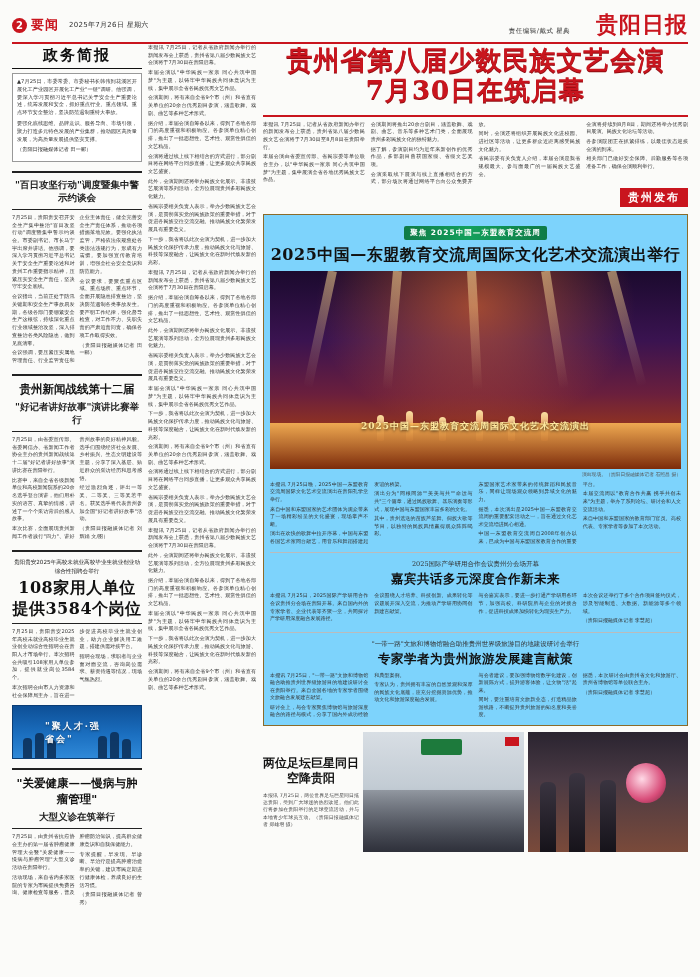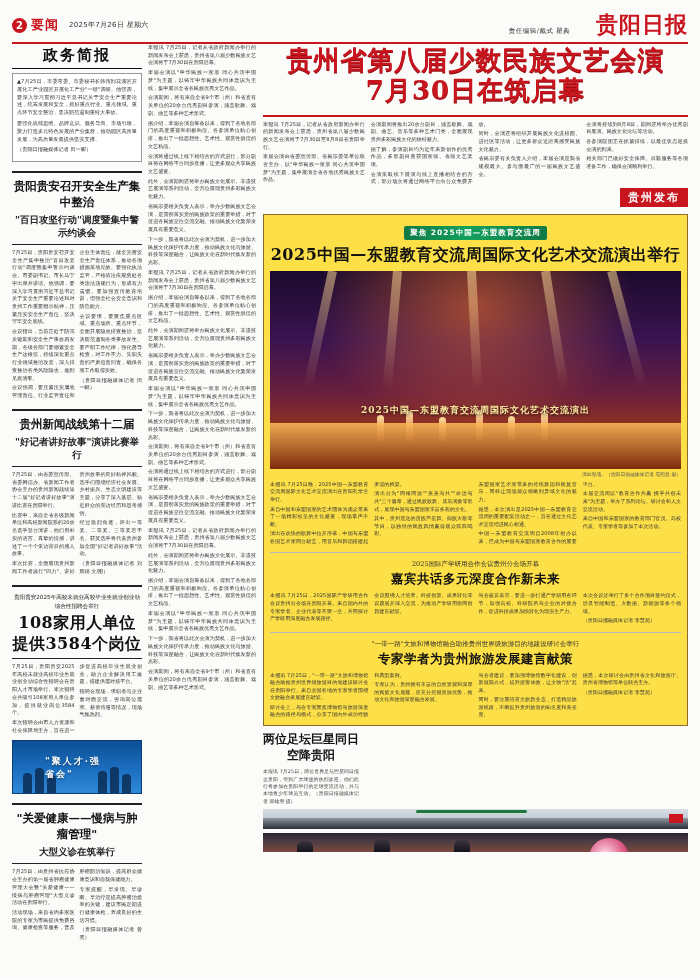--- a/index.html
+++ b/index.html
@@ -143,21 +143,21 @@
   }
   .release-badge{
     display:inline-block;background:#c9151e;color:#fff;
     font-size:11px;font-weight:bold;letter-spacing:2px;
     padding:2px 8px;float:right;margin-top:2px;
     font-family:"DejaVu Serif","Liberation Serif",serif;
   }
   .feature-box{
     border:1px solid #8b6b2a;
     margin-top:7px;padding:5px 6px 6px 6px;
-    background:#fde047;
+    background:#7dd3fc;
   }
   .feature-ribbon{
     background:linear-gradient(90deg,#0f7a46,#13a05c 45%,#0f7a46);
     color:#fff;font-size:7.5px;font-weight:bold;letter-spacing:1px;
     padding:2px 6px;display:inline-block;border-radius:2px;
   }
   .feature-title{
     text-align:center;font-size:16px;font-weight:bold;color:#111;
     margin:5px 0 5px 0;letter-spacing:.5px;
     font-family:"DejaVu Serif","Liberation Serif",serif;
@@ -180,38 +180,38 @@
   .photo-main .crowd{
     position:absolute;left:0;right:0;bottom:0;height:46px;
     background:linear-gradient(180deg,rgba(255,190,90,.85),rgba(120,40,10,.95));
   }
   .photo-main .dancer{
     position:absolute;bottom:28px;width:7px;height:26px;
     background:linear-gradient(180deg,#ffe9a8,#e0642a);
     border-radius:4px 4px 2px 2px;opacity:.95;
   }
   .photo-main .banner-txt{
-    position:absolute;left:50%;bottom:52px;transform:translateX(-50%);
+    position:absolute;left:50%;bottom:36px;transform:translateX(-50%);
     color:#ffe9a0;font-size:9px;font-weight:bold;letter-spacing:1px;
     white-space:nowrap;text-shadow:0 1px 3px rgba(0,0,0,.8);
     font-family:"DejaVu Serif","Liberation Serif",serif;
   }
   .caption{
     font-size:4.8px;color:#555;text-align:right;margin:2px 0 0 0;
   }
   .sub-head{
     text-align:center;font-weight:bold;color:#111;
     font-family:"DejaVu Serif","Liberation Serif",serif;
   }
   .sub-head .small{font-size:6.5px;display:block;margin-bottom:2px;color:#333;font-weight:normal;}
   .sub-head .big{font-size:12.5px;display:block;letter-spacing:.5px;}
   .feat-cols{column-count:4;column-gap:6px;margin-top:4px;}
   .feat-cols p{margin:0 0 2px 0;font-size:5.05px;line-height:1.5;color:#333;text-align:justify;}
   .bottom-strip{
-    display:flex;gap:4px;margin-top:6px;height:120px;flex-direction:column;
+    display:flex;gap:4px;margin-top:6px;height:120px;
   }
   .bottom-title{
     width:96px;flex:none;display:flex;flex-direction:column;
     justify-content:center;align-items:center;text-align:center;
   }
   .bottom-title .t1{
     font-size:12px;font-weight:bold;color:#111;line-height:1.3;
     font-family:"DejaVu Serif","Liberation Serif",serif;
   }
   .bottom-title .t2{
@@ -267,21 +267,20 @@
     <div class="col-left">
       <div class="brief-head">政务简报</div>
       <div class="brief-box">
         <p>▲7月25日，市委常委、市委秘书长韩伟到花溪区开展化工产业园区开展化工产业"一链"调研。他强调，要深入学习贯彻习近平总书记关于安全生产重要论述，统筹发展和安全，抓好重点行业、重点领域、重点环节安全整治，坚决防范遏制重特大事故。</p>
         <p>要强化底线思维、品牌意识、服务导向、市场引领，聚力打造多元特色发展的产业集群，推动园区高质量发展，为高质量发展提供坚实支撑。</p>
         <p class="sig">（贵阳日报融媒体记者 田一郦）</p>
       </div>
 
       <div class="art">
         <div class="hr-dbl"></div>
-        <h2>贵阳贵安召开安全生产集中整治</h2>
         <h2 class="sub">"百日攻坚行动"调度暨集中警示约谈会</h2>
         <div class="rule"></div>
         <div class="two-col">
           <p>7月25日，贵阳贵安召开安全生产集中整治"百日攻坚行动"调度暨集中警示约谈会。市委副书记、市长马宁宇出席并讲话。他强调，要深入学习贯彻习近平总书记关于安全生产重要论述和对贵州工作重要指示精神，压紧压实安全生产责任，坚决守牢安全底线。</p>
           <p>会议指出，当前正处于防汛关键期和安全生产事故易发期，各级各部门要绷紧安全生产这根弦，持续深化重点行业领域整治攻坚，深入排查整治各类风险隐患，做到见底清零。</p>
           <p>会议强调，要压紧压实属地管理责任、行业监管责任和企业主体责任，健全完善安全生产责任体系，推动各项措施落地见效。要强化执法监管，严格依法依规查处各类违法违规行为，形成有力震慑。要加强宣传教育培训，增强全社会安全意识和防范能力。</p>
           <p>会议要求，要聚焦重点区域、重点场所、重点环节，全面开展隐患排查整治，坚决防范遏制各类事故发生。要严明工作纪律，强化督导检查，对工作不力、失职失责的严肃追责问责，确保各项工作取得实效。</p>
           <p class="sig">（贵阳日报融媒体记者 田一郦）</p>
         </div>
       </div>

